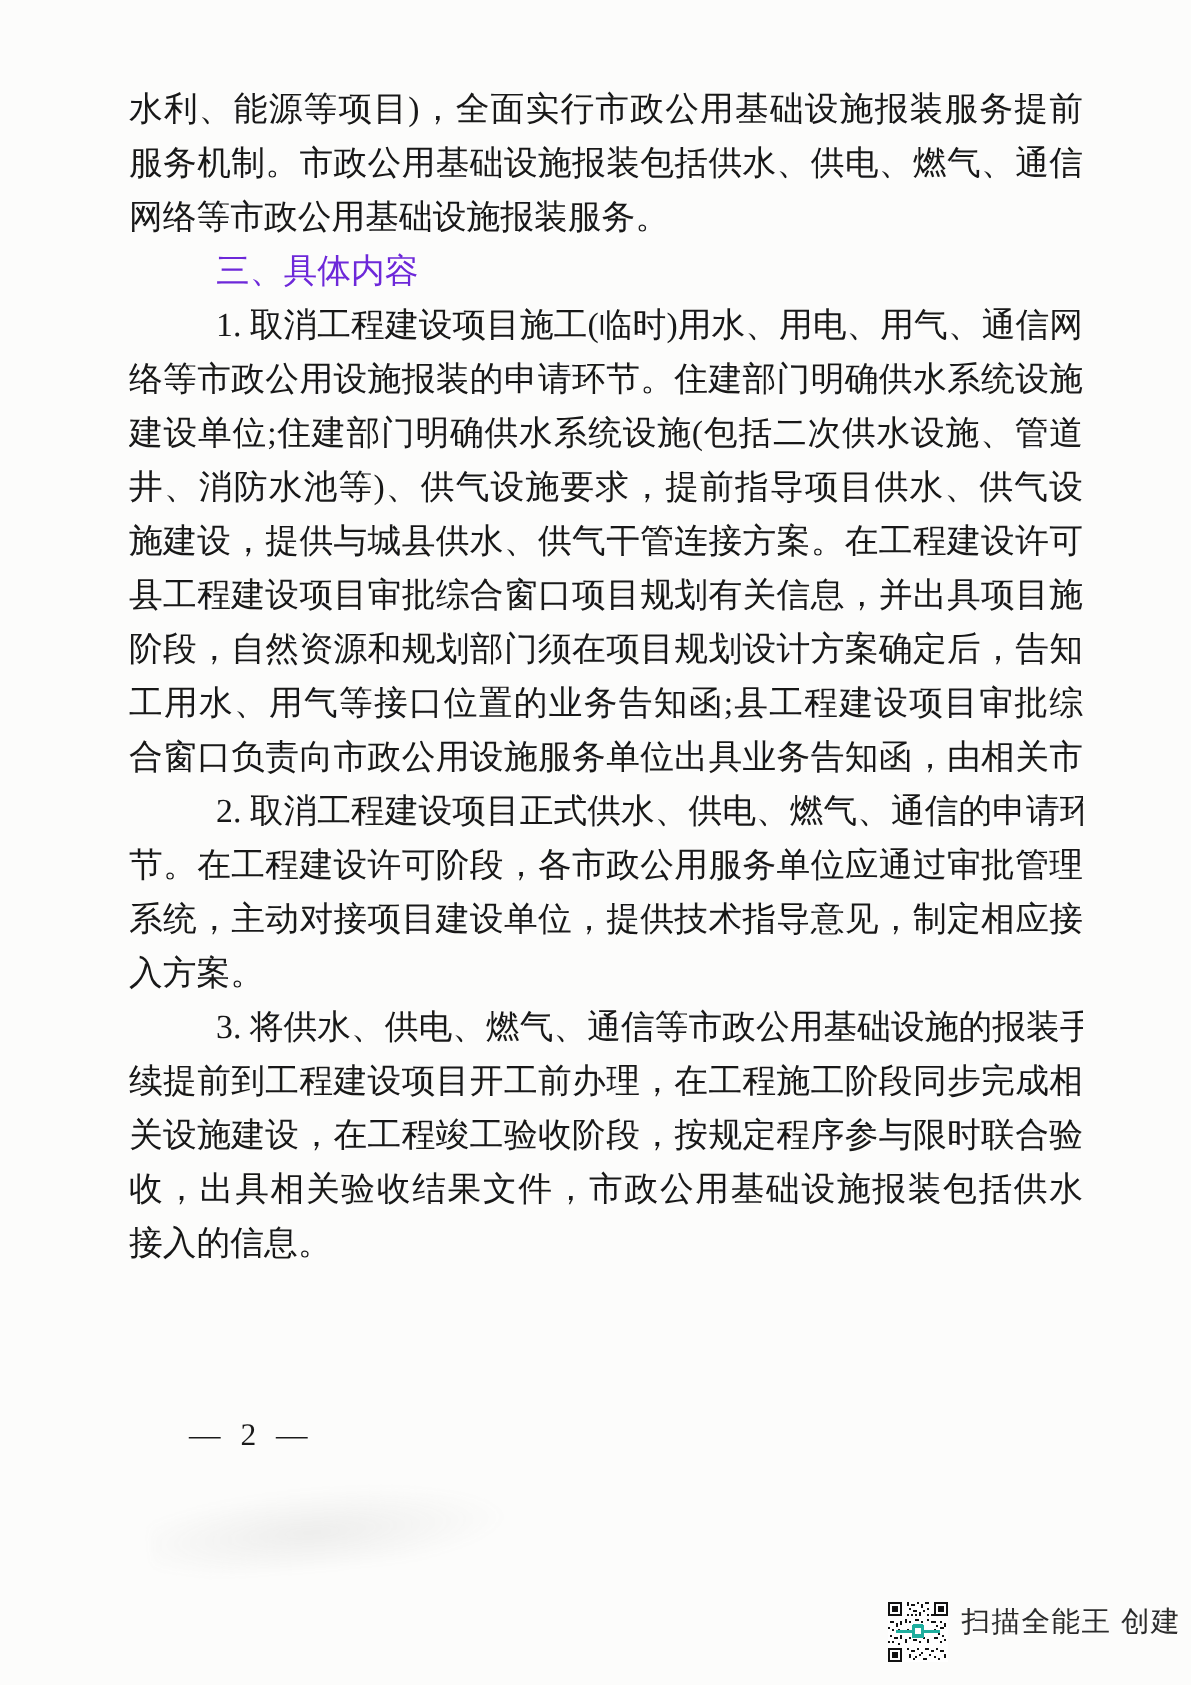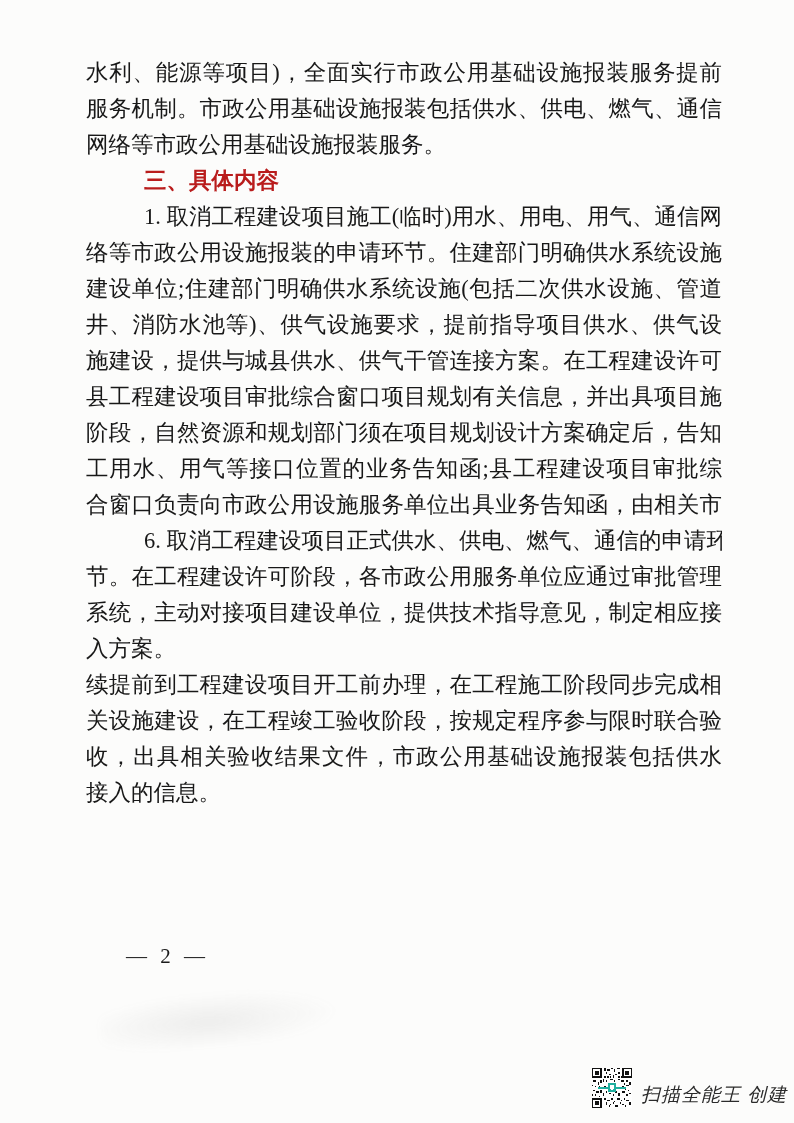--- a/index.html
+++ b/index.html
@@ -23,21 +23,21 @@
     height: 36px;
     line-height: 36px;
     font-size: 22.5px;
     text-align: justify;
     text-align-last: justify;
     overflow: hidden;
     white-space: nowrap;
   }
   .line.end { text-align-last: left; }
   .line.indent { text-indent: 58px; }
-  .line.heading { font-weight: bold; color: #b91c1c; }
+  .line.heading { font-weight: normal; color: #6d28d9; }
 
   
   .page-number {
     position: absolute;
     left: 126px; top: 944px;
     font-size: 21px;
     letter-spacing: 4px;
     color: #1a1a1a;
     white-space: nowrap;
   }
@@ -50,23 +50,22 @@
     background: radial-gradient(ellipse at 45% 55%, rgba(110,110,110,0.10), rgba(110,110,110,0.0) 70%);
     filter: blur(3px);
     transform: rotate(-5deg);
   }
 
   
   .watermark {
     position: absolute;
     left: 592px; top: 1068px;
     display: flex;
-    align-items: flex-end;
+    align-items: flex-start;
     gap: 9px;
-    font-style: italic;
   }
   .qr { width: 40px; height: 40px; display: block; }
   .wm-label {
     font-family: "Liberation Sans", "DejaVu Sans", sans-serif;
     font-size: 19px;
     color: #2b2b2b;
     letter-spacing: 1px;
     white-space: nowrap;
   }
 </style>
@@ -82,24 +81,25 @@
     <div class="line indent heading end">三、具体内容</div>
     <div class="line indent">1. 取消工程建设项目施工(临时)用水、用电、用气、通信网</div>
     <div class="line">络等市政公用设施报装的申请环节。住建部门明确供水系统设施</div>
     <div class="line">建设单位;住建部门明确供水系统设施(包括二次供水设施、管道</div>
     <div class="line">井、消防水池等)、供气设施要求，提前指导项目供水、供气设</div>
     <div class="line">施建设，提供与城县供水、供气干管连接方案。在工程建设许可</div>
     <div class="line">县工程建设项目审批综合窗口项目规划有关信息，并出具项目施</div>
     <div class="line">阶段，自然资源和规划部门须在项目规划设计方案确定后，告知</div>
     <div class="line">工用水、用气等接口位置的业务告知函;县工程建设项目审批综</div>
     <div class="line">合窗口负责向市政公用设施服务单位出具业务告知函，由相关市</div>
-    <div class="line indent">6. 取消工程建设项目正式供水、供电、燃气、通信的申请环</div>
+    <div class="line indent">2. 取消工程建设项目正式供水、供电、燃气、通信的申请环</div>
     <div class="line">节。在工程建设许可阶段，各市政公用服务单位应通过审批管理</div>
     <div class="line">系统，主动对接项目建设单位，提供技术指导意见，制定相应接</div>
     <div class="line end">入方案。</div>
+    <div class="line indent">3. 将供水、供电、燃气、通信等市政公用基础设施的报装手</div>
     <div class="line">续提前到工程建设项目开工前办理，在工程施工阶段同步完成相</div>
     <div class="line">关设施建设，在工程竣工验收阶段，按规定程序参与限时联合验</div>
     <div class="line">收，出具相关验收结果文件，市政公用基础设施报装包括供水</div>
     <div class="line end">接入的信息。</div>
   </div>
 
   <div class="smudge"></div>
 
   <div class="page-number">— 2 —</div>
 

